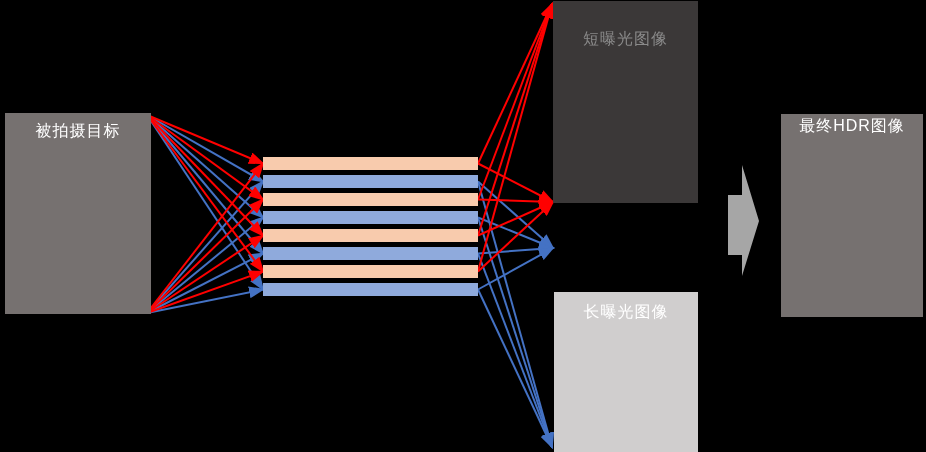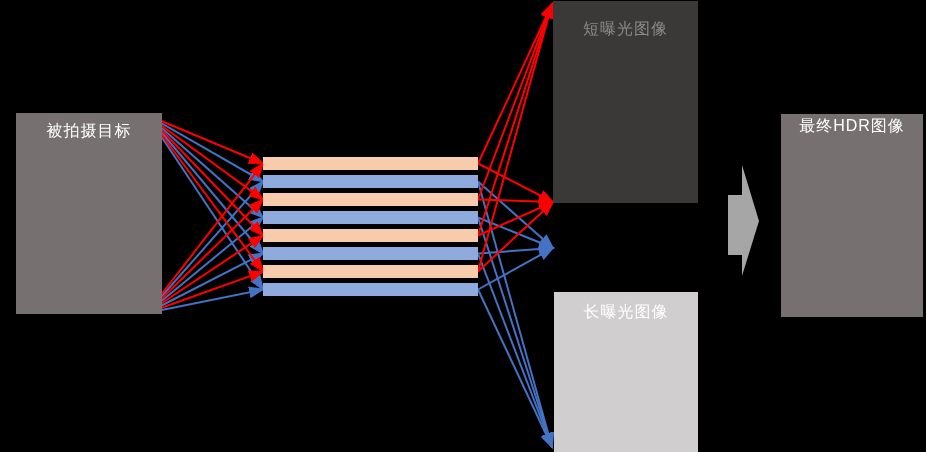--- a/index.html
+++ b/index.html
@@ -10,22 +10,22 @@
     font-family:"Liberation Sans", sans-serif;
   }
   #lines-svg{position:absolute;left:0;top:0;}
   .box{position:absolute;text-align:center;box-sizing:border-box;}
   .box .lbl{
     display:inline-block;
     font-size:16px;
     letter-spacing:1px;
     line-height:1.2;
   }
-  .box-target {left:16px;    top:113px; width:146px; height:201px; padding-top:8px;}
-  .box-short  {left:553px; top:1px;   width:145px; height:202px; padding-top:18px;}
+  .box-target {left:5px;    top:113px; width:146px; height:201px; padding-top:8px;}
+  .box-short  {left:553px; top:1px;   width:145px; height:202px; padding-top:28px;}
   .box-long   {left:554px; top:247px; width:144px; height:216px; padding-top:10px;margin-top:45px;}
   .box-final  {left:781px; top:114px; width:142px; height:203px; padding-top:2px;}
   #stack{position:absolute;left:0;top:0;}
   .row-bar{position:absolute;left:263px;width:215px;height:13px;}
 </style>
 </head>
 <body style="background: rgb(0, 0, 0);">
 
 <div class="stage">
 

